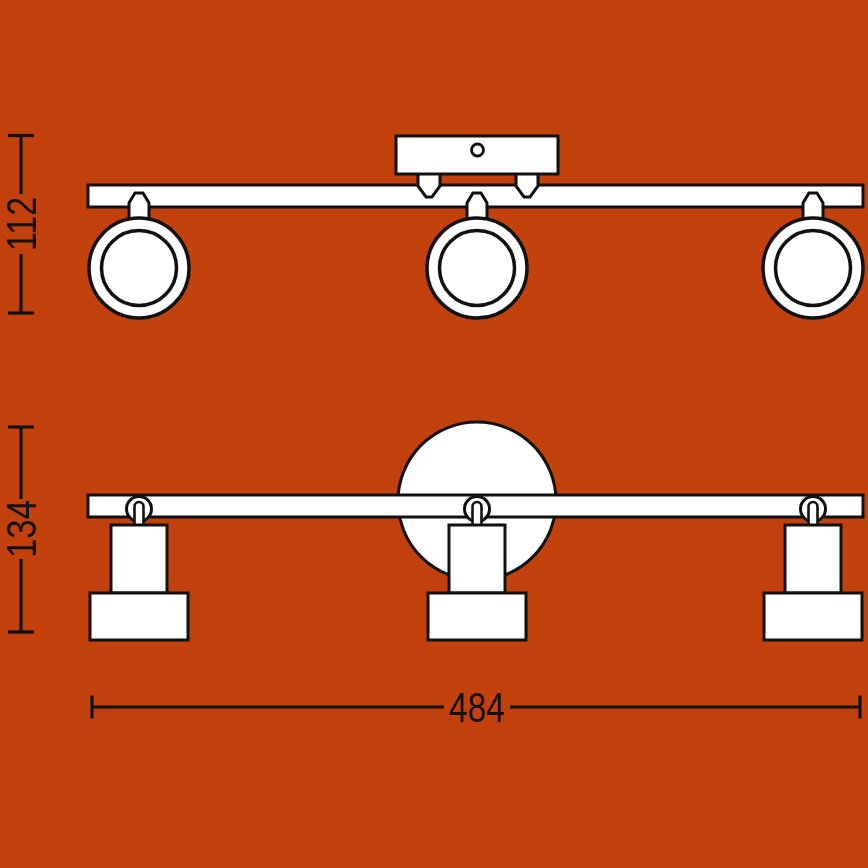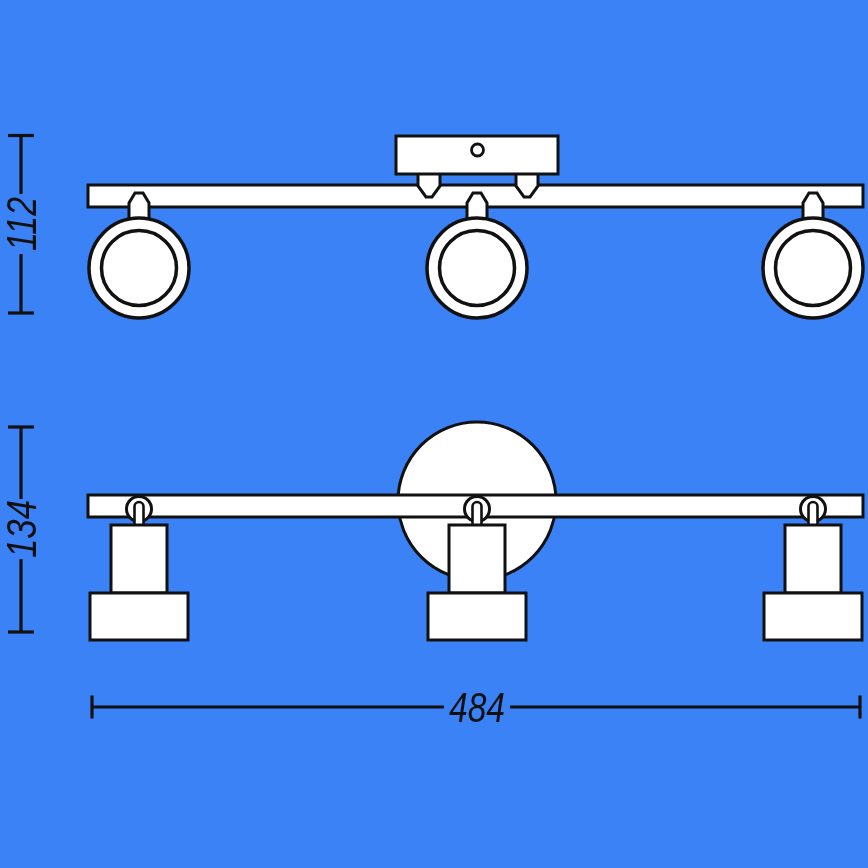--- a/index.html
+++ b/index.html
@@ -4,23 +4,22 @@
 <style>
   html, body {
     margin: 0;
     padding: 0;
     background: #ffffff;
   }
   .stage {
     position: relative;
     width: 868px;
     height: 868px;
-    background: #3b82f6;
+    background: #c2410c;
     font-family: "Liberation Sans", sans-serif;
-    font-style: italic;
   }
   svg text {
     font-family: "Liberation Sans", "DejaVu Sans", sans-serif;
     font-weight: 300;
     font-size: 43px;
     fill: #111111;
     letter-spacing: 0px;
   }
 </style>
 </head>

